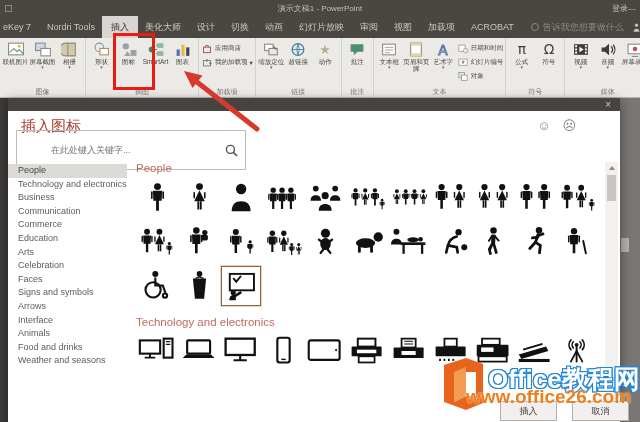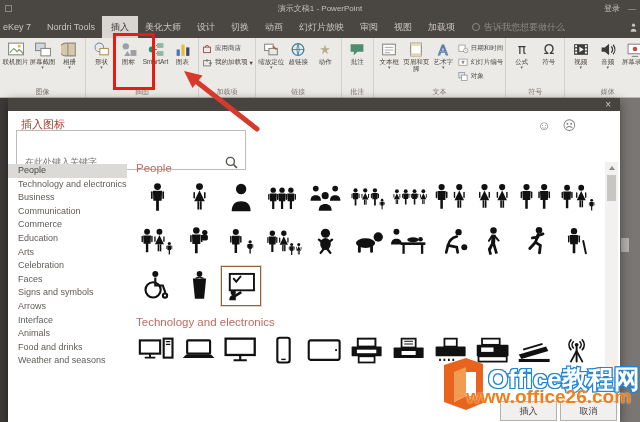--- a/index.html
+++ b/index.html
@@ -4,21 +4,21 @@
 <style>
   * { margin:0; padding:0; box-sizing:border-box; }
   html,body { width:640px; height:422px; overflow:hidden; }
   body { position:relative; font-family:"Liberation Sans","DejaVu Sans",sans-serif; background:#716e6a; }
 
   
   .titlebar { position:absolute; left:0; top:0; width:640px; height:16px; background:#4a4642; color:#c3c0bc;
     display:flex; align-items:center; font-size:8px; }
   .titlebar .pin { width:7px; height:7px; border:1px solid #8a8682; margin-left:5px; }
   .titlebar .wtitle { position:absolute; left:0; right:0; text-align:center; }
-  .titlebar .right { position:absolute; right:4px; display:flex; gap:8px; align-items:center; }
+  .titlebar .right { position:absolute; right:4px; display:flex; align-items:center; }
   .titlebar .winbtn { color:#b5b2ae; }
 
   
   .tabrow { position:absolute; left:0; top:16px; width:640px; height:22px; background:#4a4642;
     display:flex; align-items:stretch; font-size:9px; color:#c9c5c1; white-space:nowrap; overflow:hidden; }
   .tab { padding:0 9px; display:flex; align-items:center; margin-left:-2px; }
   .tab:first-child { margin-left:-6px; }
   .tab.active { background:#d8d5d2; color:#3b3834; }
   .tellme { display:flex; align-items:center; gap:4px; color:#8d8a86; padding:0 8px; }
   .bulb { width:8px; height:8px; border:1px solid #8d8a86; border-radius:50%; display:inline-block; }
@@ -40,24 +40,24 @@
   
   .strip-left { position:absolute; left:0; top:98px; width:8px; height:324px; background:#3d3a38; }
   .strip-right { position:absolute; left:620px; top:98px; width:20px; height:324px; background:#7a7673; }
   .strip-right .rem { position:absolute; left:1px; top:140px; width:8px; height:14px; background:#b3b1ae; }
 
   
   .dialog { position:absolute; left:8px; top:98px; width:612px; height:324px; background:#fff;
     box-shadow:0 3px 10px rgba(0,0,0,.45); }
   .dlg-top { height:13px; background:#474440; display:flex; justify-content:flex-end; align-items:center; }
   .dlg-close { color:#cfccc8; font-size:10px; line-height:10px; padding:0 9px; }
-  .dlg-title { position:absolute; left:13px; top:19px; font-size:11px; color:#a83b2f; }
+  .dlg-title { position:absolute; left:13px; top:19px; font-size:15px; color:#a83b2f; }
   .smileys { position:absolute; right:32px; top:20px; font-size:13px; color:#7f7d7a; letter-spacing:12px; }
   .searchbox { position:absolute; left:8px; top:32px; width:230px; height:40px; border:1px solid #bdbab7;
-    display:flex; align-items:flex-end; }
+    display:flex; align-items:center;padding-left:26px; }
   .searchbox .ph { flex:1; font-size:9px; color:#767370; padding-left:8px; }
   .searchbox svg { margin-right:7px; }
 
   .sidebar { position:absolute; left:0; top:66px; width:119px; }
   .side-item { height:13.6px; line-height:13.6px; padding-left:10px; font-size:9px; color:#5f5b57; white-space:nowrap; overflow:hidden; }
   .side-item.sel { background:#dcdad7; color:#4a4744; }
 
   .main { position:absolute; left:128px; top:64px; width:468px; }
   .sec-head { font-size:11.5px; color:#bf6a5e; height:16px; }
   .icon-row { display:flex; }
@@ -65,21 +65,21 @@
   .icon-cell svg { width:39px; height:30px; fill:#111; }
   .icon-cell.sel { width:40px; height:40px; border:1.5px solid #90643a; box-shadow:0 0 0 1px #e3d7c7; margin:0 1px; }
 
   .scrollbar { position:absolute; left:597px; top:64px; width:13px; height:252px; background:#f2f1f0; }
   .sb-up { height:12px; display:flex; align-items:center; justify-content:center; }
   .sb-up:after { content:""; border-left:3.5px solid transparent; border-right:3.5px solid transparent; border-bottom:4px solid #8a8885; }
   .sb-thumb { margin:1px 2px; height:26px; background:#c8c6c3; }
 
   .dlg-btn { position:absolute; top:303px; width:57px; height:20px; background:#f1f0ef; border:1px solid #b2afac;
     font-size:9px; color:#3e3b38; display:flex; align-items:center; justify-content:center; z-index:5; }
-  .btn-insert { left:492px; } .btn-cancel { left:552px; }
+  .btn-insert { left:492px; } .btn-cancel { left:564px; }
 
   
   .red-box { position:absolute; left:113px; top:33px; width:42px; height:57px; border:3px solid #e81c10; z-index:20; }
   .annot { position:absolute; left:0; top:0; pointer-events:none; z-index:21; }
 
   
   .watermark { position:absolute; left:440px; top:356px; z-index:50; width:200px; }
   .wm-logo { position:absolute; left:0; top:2px; }
   .wm-brand { position:absolute; left:48px; top:6px; font-size:26px; font-weight:bold; color:#fff; white-space:nowrap;
     -webkit-text-stroke:2.2px #2286d6; paint-order:stroke fill;
@@ -173,20 +173,21 @@
     <div class="tab">Nordri Tools</div>
     <div class="tab active">插入</div>
     <div class="tab">美化大师</div>
     <div class="tab">设计</div>
     <div class="tab">切换</div>
     <div class="tab">动画</div>
     <div class="tab">幻灯片放映</div>
     <div class="tab">审阅</div>
     <div class="tab">视图</div>
     <div class="tab">加载项</div>
+    <div class="tab">ACROBAT</div>
     <div class="tellme">
       <span class="bulb"></span>
       <span>告诉我您想要做什么</span>
     </div>
    <div class="share">
       <svg width="9" height="9" viewBox="0 0 24 32" fill="#c9c5c1">
         <use href="#g-bust"></use>
       </svg>
     </div>
   </div>

